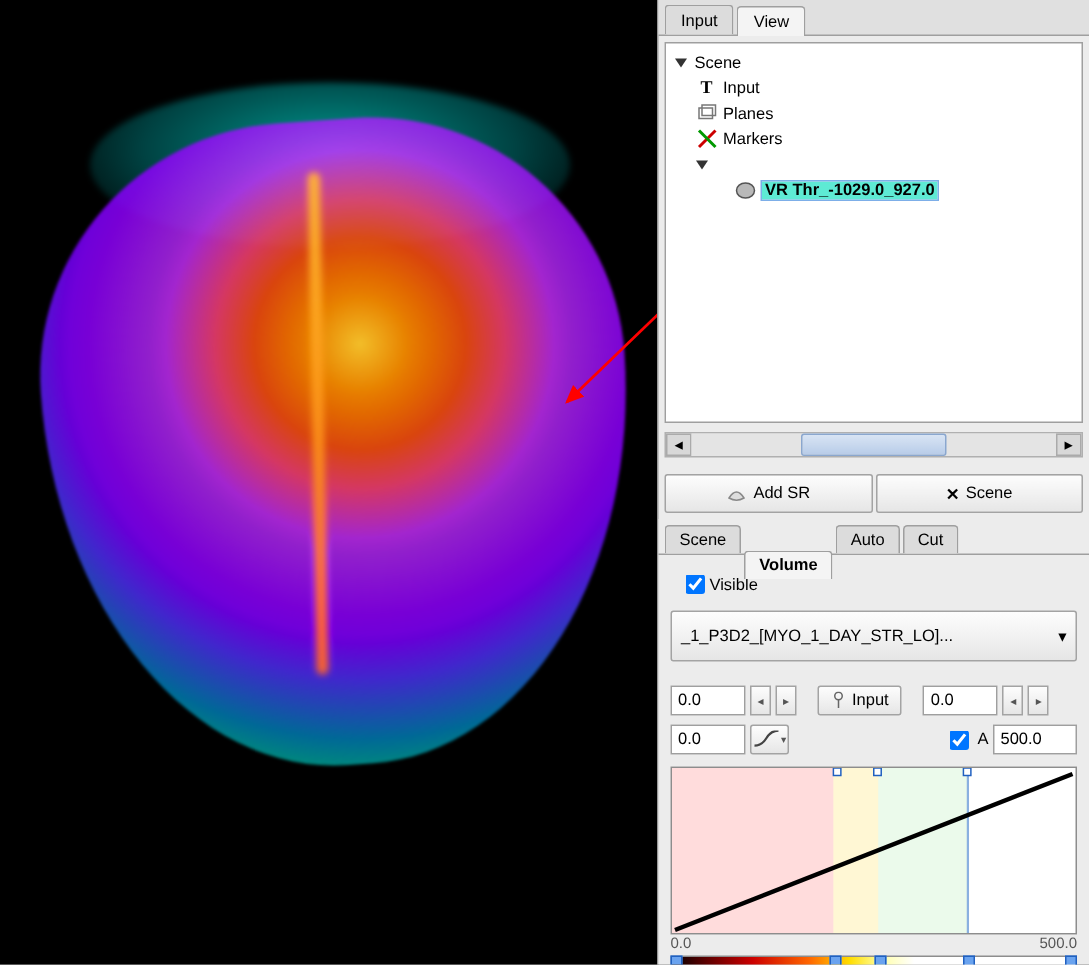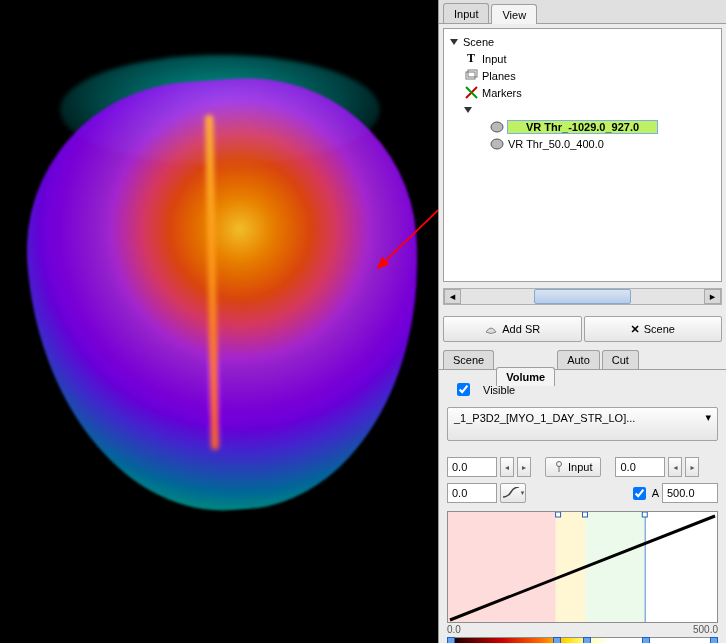--- a/index.html
+++ b/index.html
@@ -116,23 +116,23 @@
   .tree-icon {
     width:14px; height:14px;
     display:inline-flex;
     align-items:center; justify-content:center;
     font-family: "Times New Roman", serif;
     font-weight:bold;
     font-size:12px;
   }
   .tree-label { font-size:11px; }
   .tree-row.selected .tree-label {
-    background:#bef264;
+    background:#5eead4;
     outline:1px solid #7daee8;
-    padding:0 18px;
+    padding:0 2px;
     font-weight:bold;
   }
   .hscroll {
     position:absolute;
     left:4px; right:4px;
     height:17px;
     background:#e8e8e8;
     border:1px solid #b0b0b0;
     display:flex;
   }
@@ -172,26 +172,26 @@
     border-radius:3px 3px 0 0;
     background:#dcdcdc;
     font-size:11px;
     cursor:pointer;
   }
   .sub-tab.active{background:#f4f4f4;position:relative;top:17px;font-weight:bold}
   .panel-body{
     padding:10px 8px 4px;
     background:#ececec;
   }
-  .visible-row{display:flex;align-items:center;gap:10px;margin-bottom:8px;padding-left:6px}
+  .visible-row{display:flex;align-items:center;gap:0;margin-bottom:8px;padding-left:6px}
   .dropdown{
     width:100%; height:22px;
     border:1px solid #a3a3a3;
     background:linear-gradient(#fdfdfd,#e6e6e6);
-    display:flex; align-items:flex-end; justify-content:space-between;
+    display:flex; align-items:center; justify-content:space-between;
     padding:16px 6px; font-size:11px; border-radius:2px;
     cursor:pointer;
   }
   .num-row{display:flex;gap:3px;align-items:center;margin-top:16px}
   .num-input{
     width:50px;height:20px;
     border:1px solid #9f9f9f;
     background:#fff;
     padding:0 4px;
     font-size:11px;
@@ -304,28 +304,20 @@
           </svg>
         </span>
     </div>
     <div class="tree-row indent-2 selected">
       <span class="tree-icon">
           <svg width="14" height="14">
             <ellipse cx="7" cy="7" rx="6" ry="5" fill="#b9b9b9" stroke="#555"></ellipse>
           </svg>
         </span>
       <span class="tree-label">VR Thr_-1029.0_927.0</span>
-    </div>
-    <div class="tree-row indent-2">
-      <span class="tree-icon">
-          <svg width="14" height="14">
-            <ellipse cx="7" cy="7" rx="6" ry="5" fill="#b9b9b9" stroke="#555"></ellipse>
-          </svg>
-        </span>
-      <span class="tree-label">VR Thr_50.0_400.0</span>
     </div>
   </div>
 
   <div class="hscroll" style="top:288px">
     <div class="btn">◂</div>
     <div class="track">
         <div class="thumb"></div>
       </div>
     <div class="btn">▸</div>
   </div>

